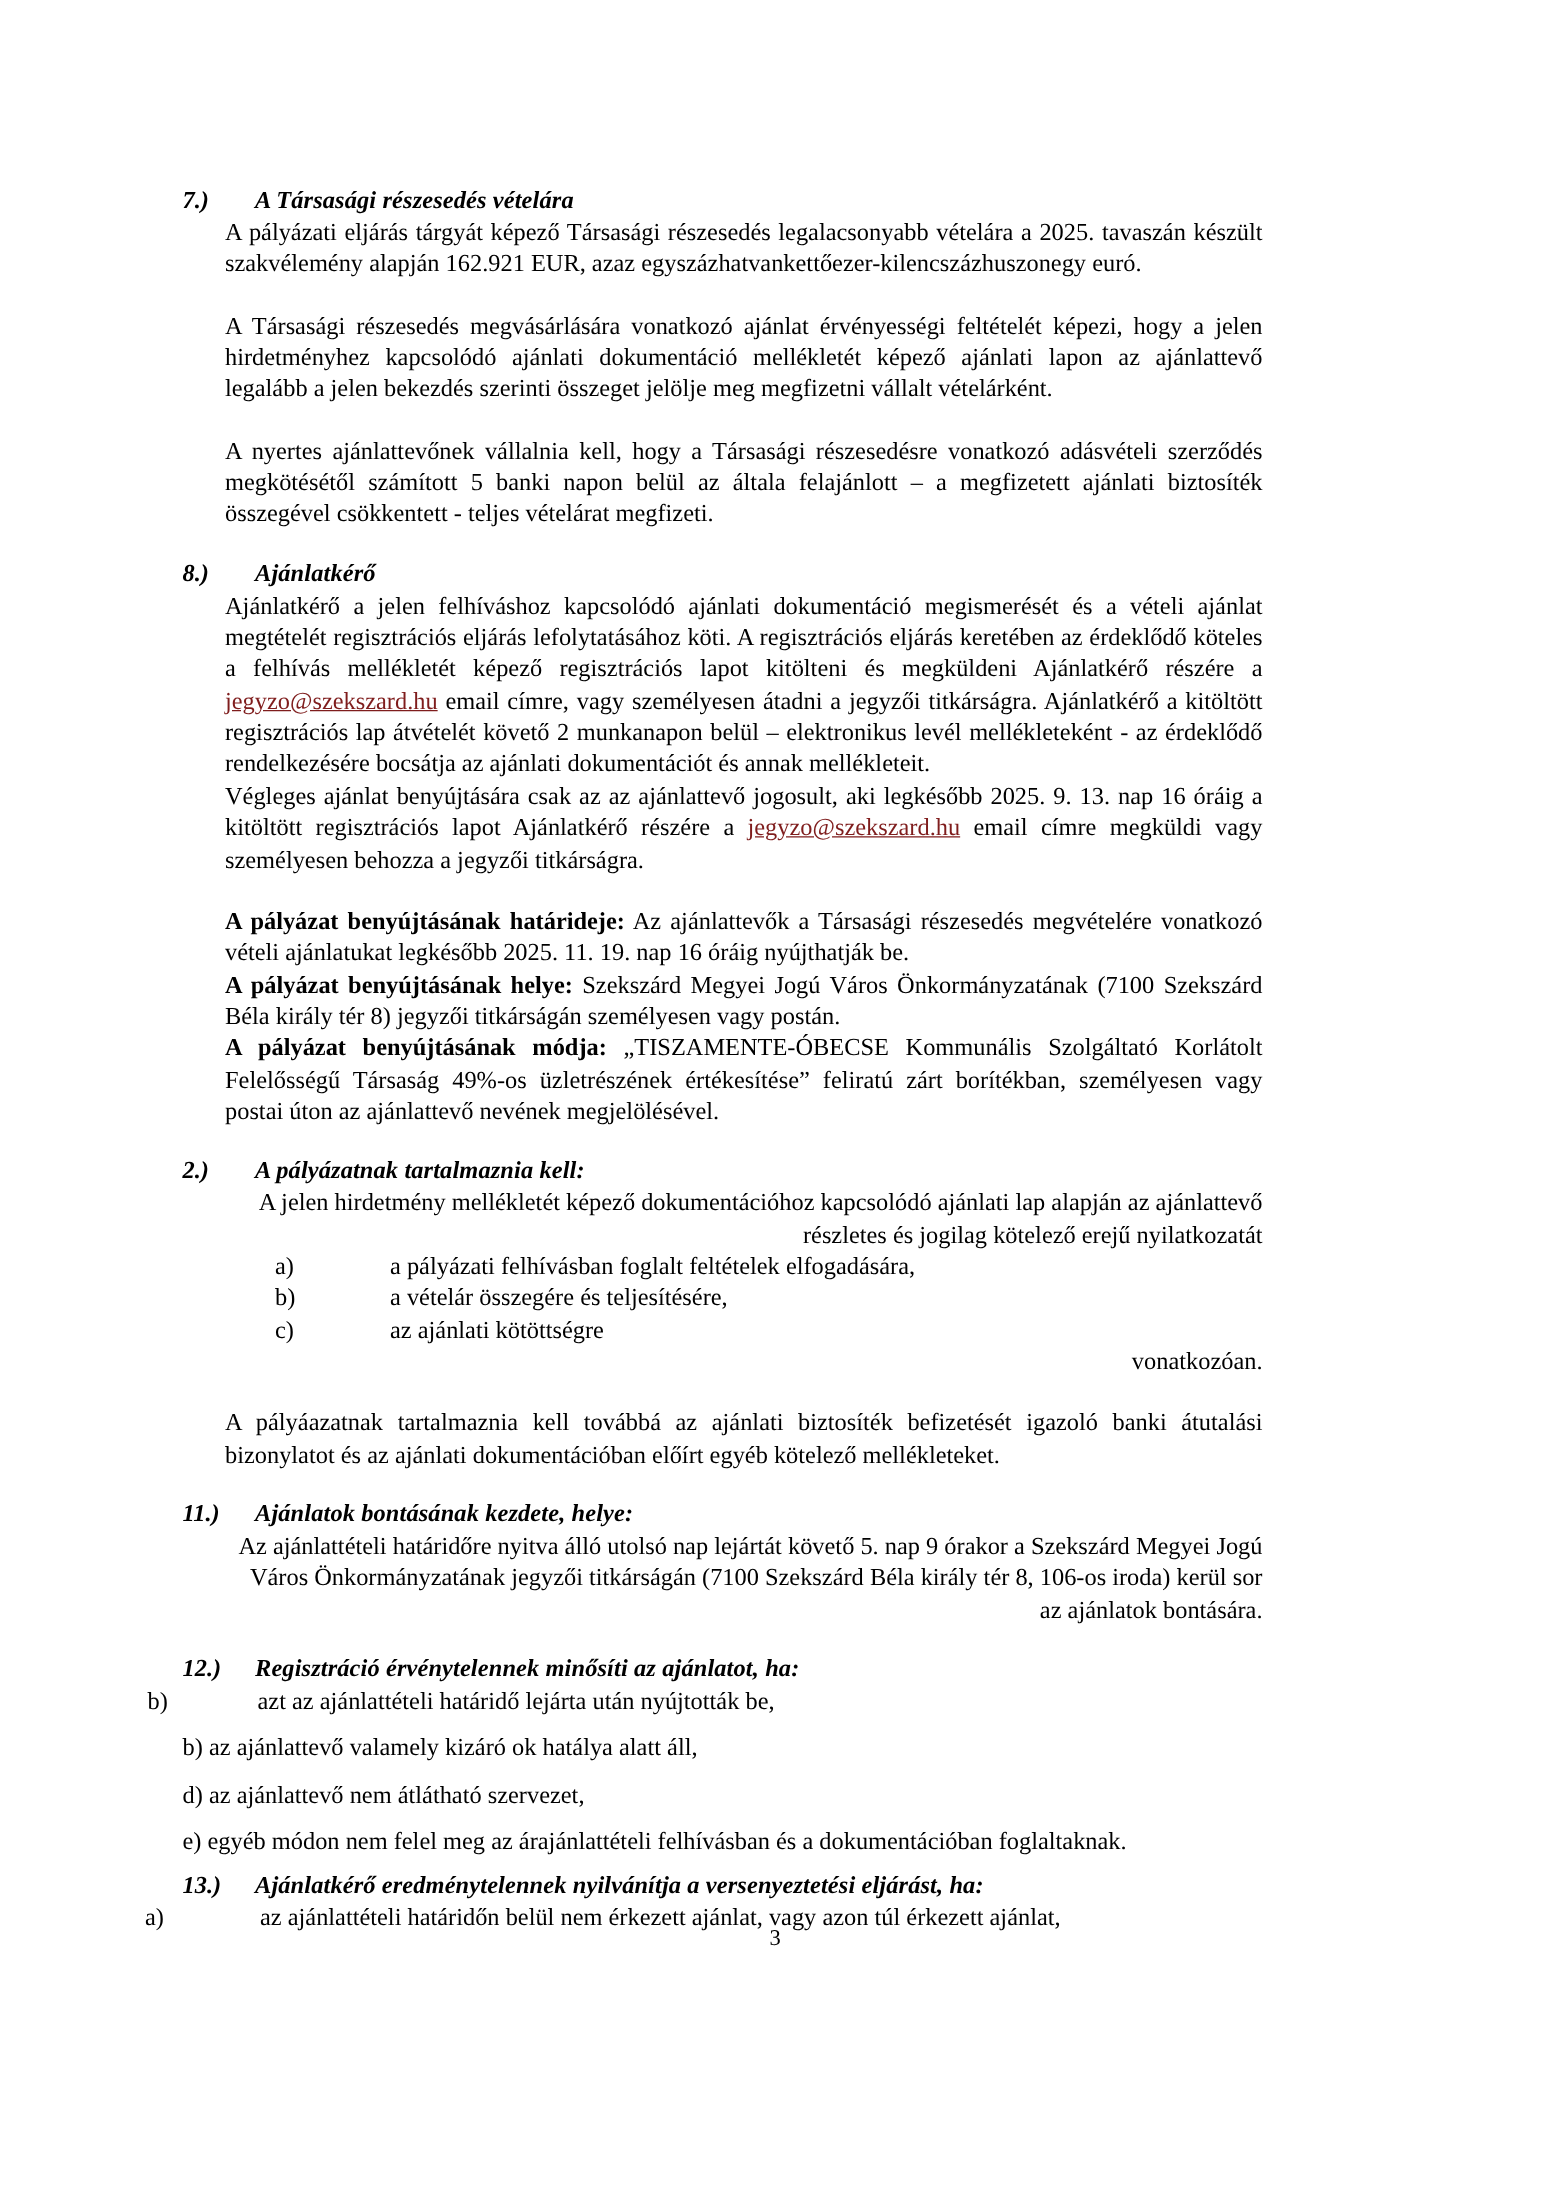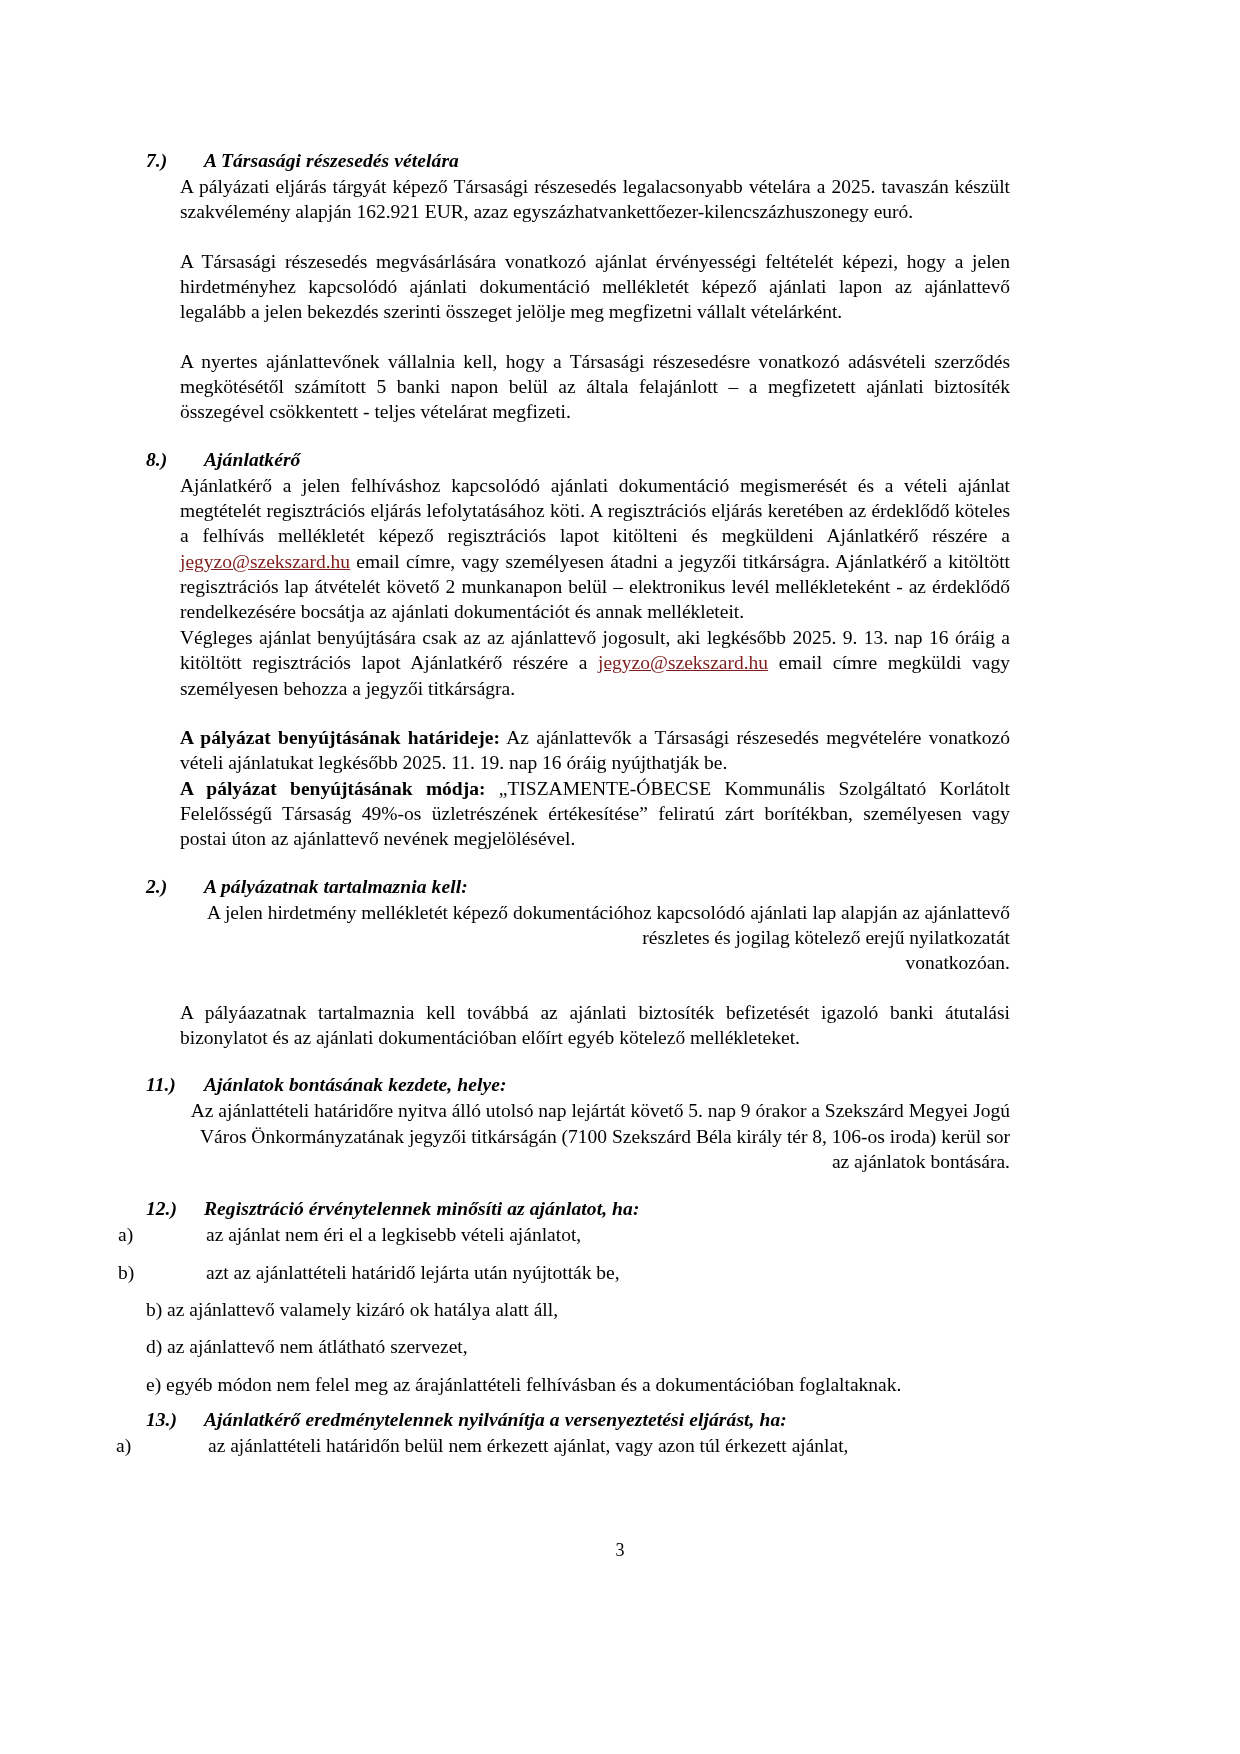--- a/index.html
+++ b/index.html
@@ -164,32 +164,38 @@
       <p class="para"><span>Ajánlatkérő a jelen felhíváshoz kapcsolódó ajánlati dokumentáció megismerését és a vételi ajánlat megtételét regisztrációs eljárás lefolytatásához köti. A regisztrációs eljárás keretében az érdeklődő köteles a felhívás mellékletét képező regisztrációs lapot kitölteni és megküldeni Ajánlatkérő részére a </span><a class="mail" href="#">jegyzo@szekszard.hu</a><span> email címre, vagy személyesen átadni a jegyzői titkárságra. Ajánlatkérő a kitöltött regisztrációs lap átvételét követő 2 munkanapon belül – elektronikus levél mellékleteként - az érdeklődő rendelkezésére bocsátja az ajánlati dokumentációt és annak mellékleteit.</span></p>
       <p class="para"><span>Végleges ajánlat benyújtására csak az az ajánlattevő jogosult, aki legkésőbb 2025. 9. 13. nap 16 óráig a kitöltött regisztrációs lapot Ajánlatkérő részére a </span><a class="mail" href="#">jegyzo@szekszard.hu</a><span> email címre megküldi vagy személyesen behozza a jegyzői titkárságra.</span></p>
     </div>
   </div>
 
   <div class="spacer-md"></div>
 
   <div class="section">
     <div class="body-block">
       <p class="para"><b>A pályázat benyújtásának határideje:</b><span> Az ajánlattevők a Társasági részesedés megvételére vonatkozó vételi ajánlatukat legkésőbb 2025. 11. 19. nap 16 óráig nyújthatják be.</span></p>
+      <p class="para"><b>A pályázat benyújtásának helye:</b><span> Szekszárd Megyei Jogú Város Önkormányzatának (7100 Szekszárd Béla király tér 8) jegyzői titkárságán személyesen vagy postán.</span></p>
       <p class="para"><b>A pályázat benyújtásának módja:</b><span> „TISZAMENTE-ÓBECSE Kommunális Szolgáltató Korlátolt Felelősségű Társaság 49%-os üzletrészének értékesítése” feliratú zárt borítékban, személyesen vagy postai úton az ajánlattevő nevének megjelölésével.</span></p>
     </div>
   </div>
 
   <div class="spacer-md"></div>
 
   <div class="section">
     <div class="head-row">
       <span class="head-num">2.)</span><span class="head-title">A pályázatnak tartalmaznia kell:</span>
     </div>
     <div class="body-block nojust">
       <p class="para left"> A jelen hirdetmény mellékletét képező dokumentációhoz kapcsolódó ajánlati lap alapján az ajánlattevő részletes és jogilag kötelező erejű nyilatkozatát</p>
+      <ul class="letters deep">
+        <li><span class="lt">a)</span><span>a pályázati felhívásban foglalt feltételek elfogadására,</span></li>
+        <li><span class="lt">b)</span><span>a vételár összegére és teljesítésére,</span></li>
+        <li><span class="lt">c)</span><span>az ajánlati kötöttségre</span></li>
+      </ul>
       <p class="para left" style="margin-left:-10px">vonatkozóan.</p>
       <div class="spacer-md"></div>
       <p class="para">A pályáazatnak tartalmaznia kell továbbá az ajánlati biztosíték befizetését igazoló banki átutalási bizonylatot és az ajánlati dokumentációban előírt egyéb kötelező mellékleteket.</p>
     </div>
   </div>
 
   <div class="spacer-md"></div>
 
   <div class="section">
     <div class="head-row">
@@ -201,21 +207,20 @@
   </div>
 
   <div class="spacer-md"></div>
 
   <div class="section">
     <div class="head-row">
       <span class="head-num">12.)</span><span class="head-title">Regisztráció érvénytelennek minősíti az ajánlatot, ha:</span>
     </div>
     <div class="body-block nojust">
       <ul class="letters flat">
-        <li><span class="lt">a)</span><span>az ajánlat nem éri el a legkisebb vételi ajánlatot,</span></li>
         <li><span class="lt">b)</span><span>azt az ajánlattételi határidő lejárta után nyújtották be,</span></li>
       </ul>
       <ul class="letters plain">
         <li>b) az ajánlattevő valamely kizáró ok hatálya alatt áll,</li>
         <li>d) az ajánlattevő nem átlátható szervezet,</li>
         <li>e) egyéb módon nem felel meg az árajánlattételi felhívásban és a dokumentációban foglaltaknak.</li>
       </ul>
     </div>
   </div>
 

